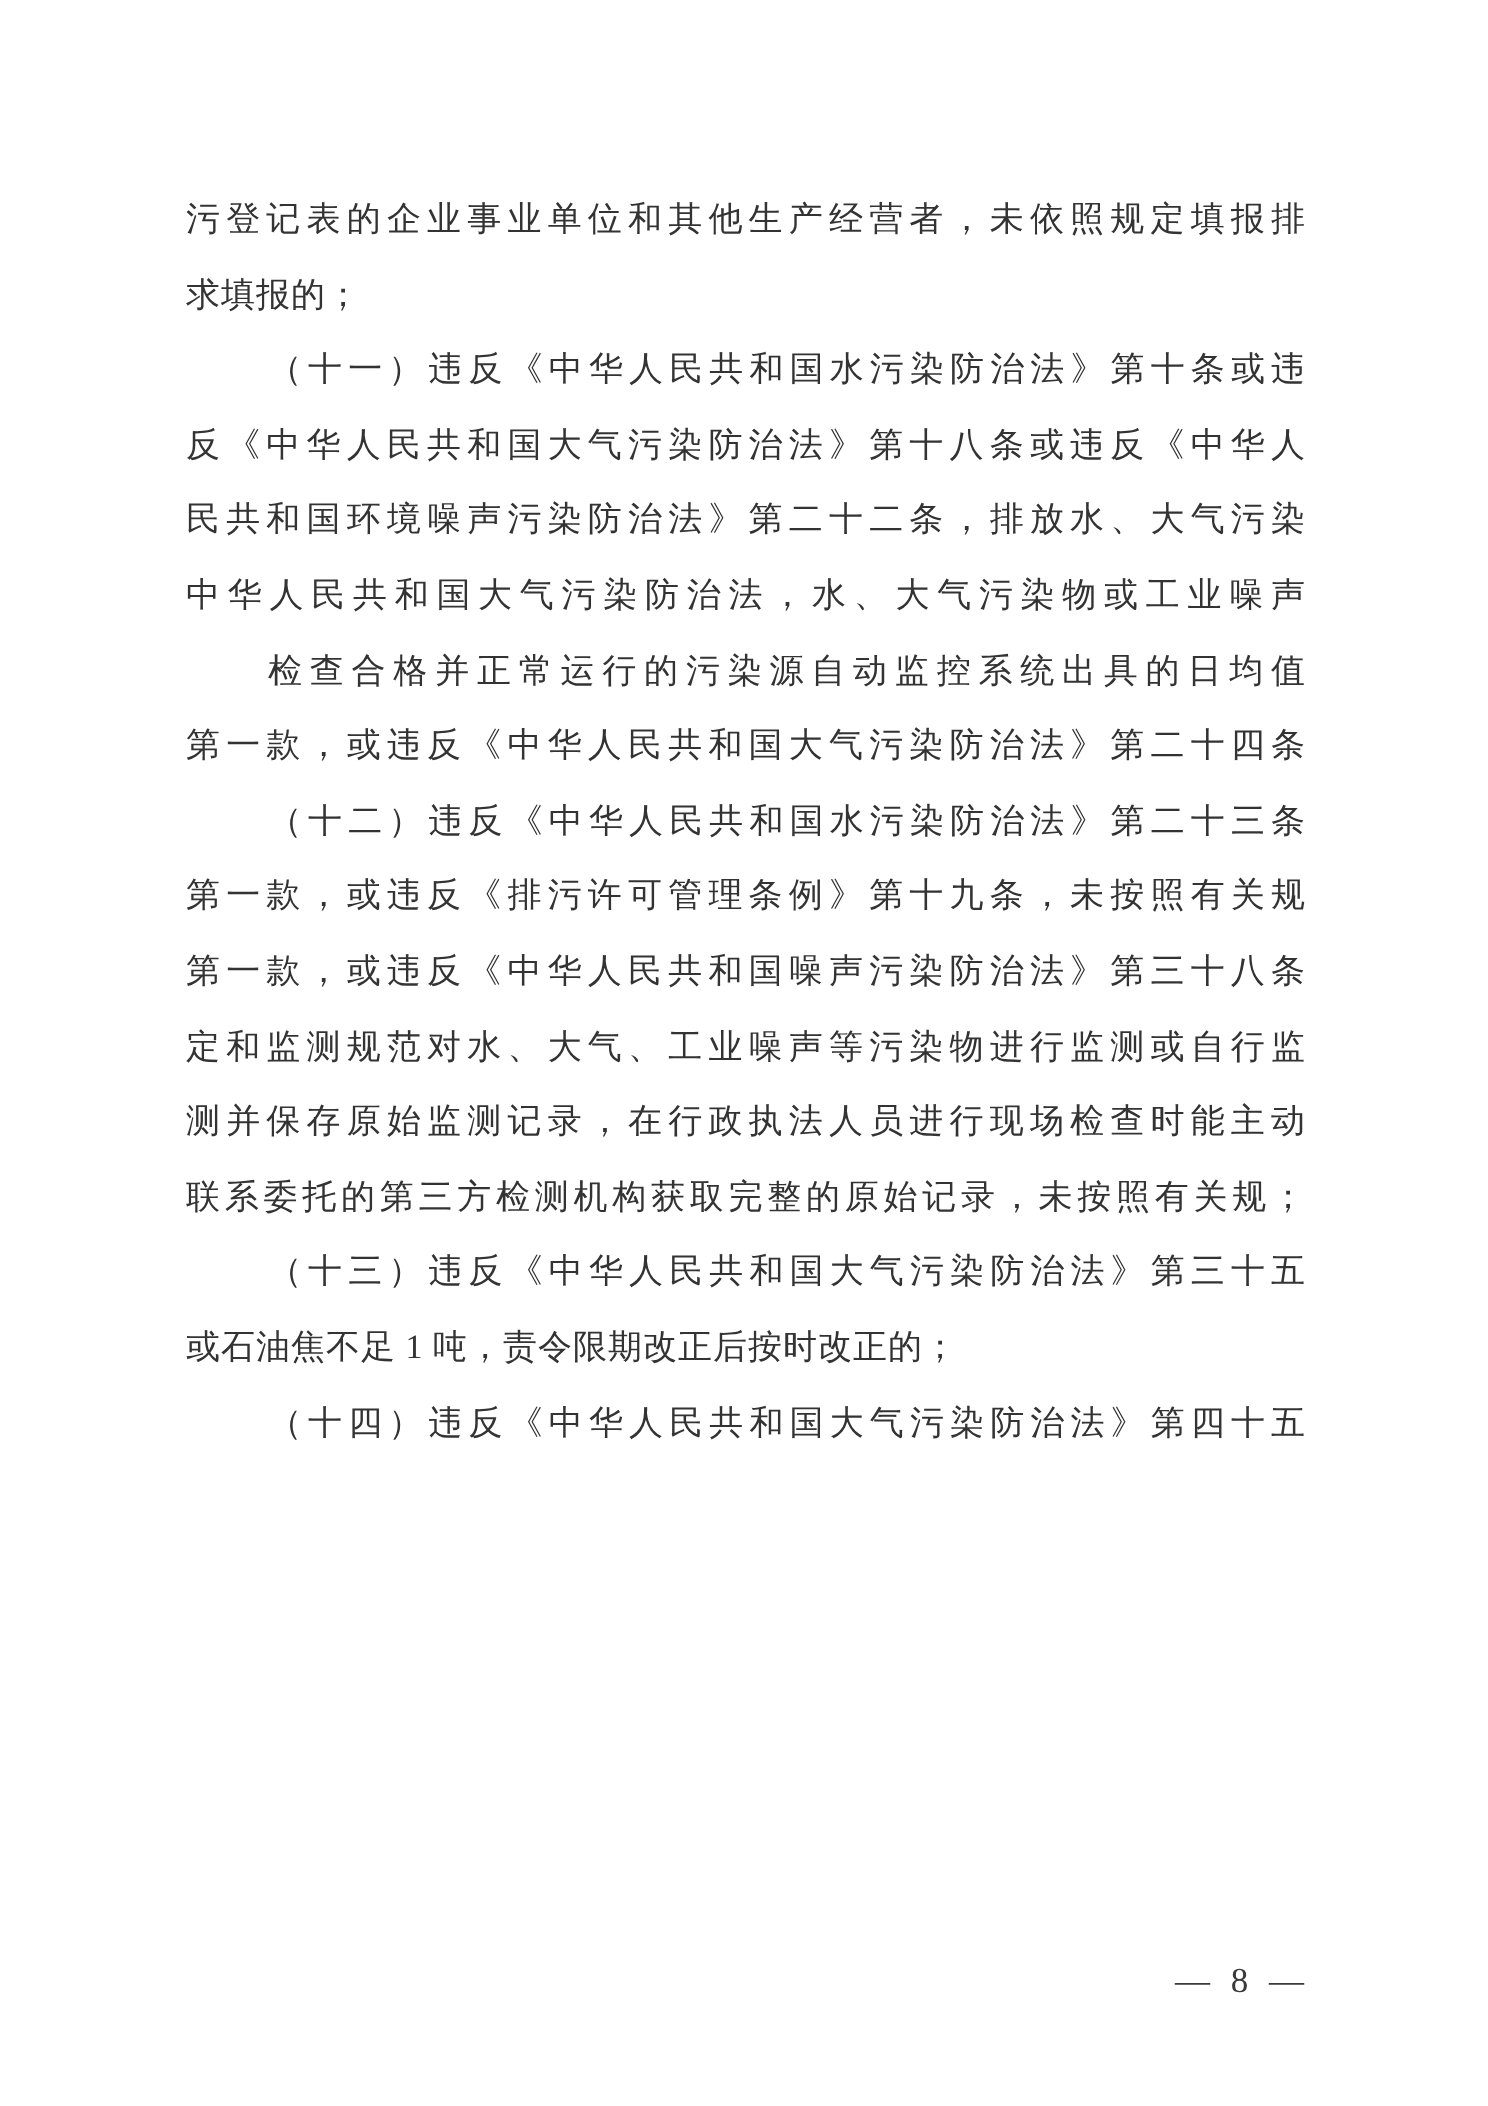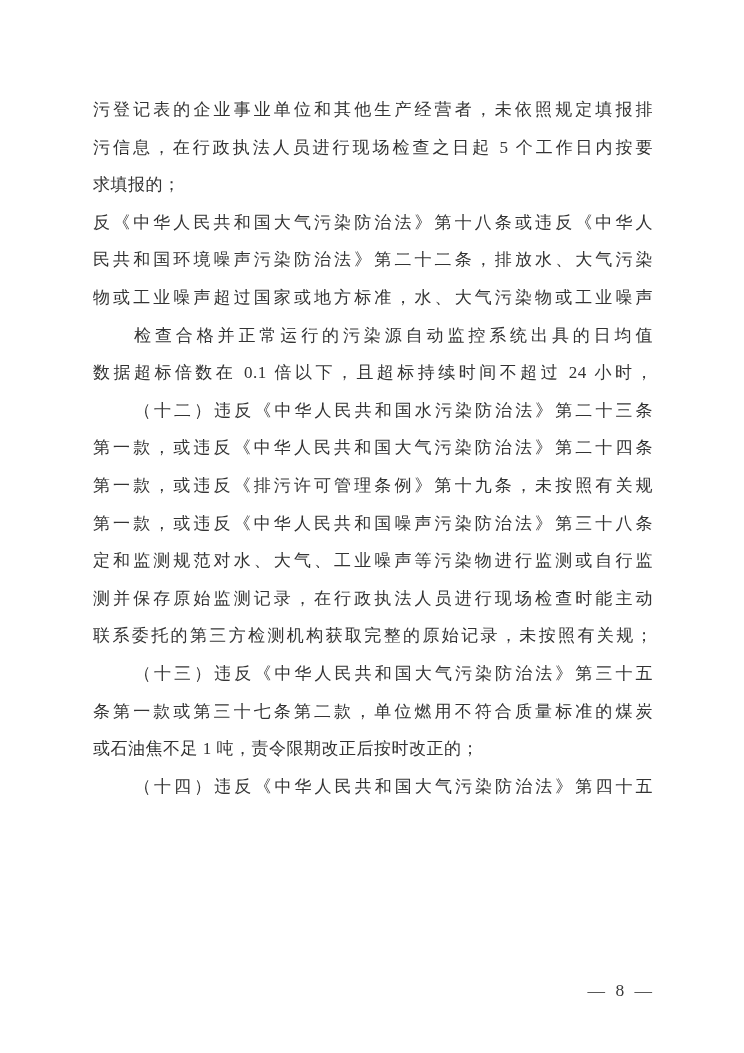--- a/index.html
+++ b/index.html
@@ -54,35 +54,33 @@
     color: #3a3a3a;
   }
 </style>
 </head>
 <body>
 
 <div class="page">
 
   <div class="textblock">
     <div class="line fill">污登记表的企业事业单位和其他生产经营者，未依照规定填报排</div>
-    <div class="line fill">污信息，在行政执法人员进行现场检查之日起 5 个工作日内按要</div>
     <div class="line">求填报的；</div>
+    <div class="line fill indent">（十一）违反《中华人民共和国水污染防治法》第十条或违</div>
     <div class="line fill">反《中华人民共和国大气污染防治法》第十八条或违反《中华人</div>
     <div class="line fill">民共和国环境噪声污染防治法》第二十二条，排放水、大气污染</div>
-    <div class="line fill">物或工业噪声超过国家或地方标准，水、大气污染物或工业噪声</div>
+    <div class="line fill">中华人民共和国大气污染防治法，水、大气污染物或工业噪声</div>
     <div class="line fill indent">检查合格并正常运行的污染源自动监控系统出具的日均值</div>
-    <div class="line fill">数据超标倍数在 0.1 倍以下，且超标持续时间不超过 24 小时，</div>
+    <div class="line fill">第一款，或违反《中华人民共和国大气污染防治法》第二十四条</div>
     <div class="line fill indent">（十二）违反《中华人民共和国水污染防治法》第二十三条</div>
-    <div class="line fill">第一款，或违反《中华人民共和国大气污染防治法》第二十四条</div>
     <div class="line fill">第一款，或违反《排污许可管理条例》第十九条，未按照有关规</div>
     <div class="line fill">第一款，或违反《中华人民共和国噪声污染防治法》第三十八条</div>
     <div class="line fill">定和监测规范对水、大气、工业噪声等污染物进行监测或自行监</div>
     <div class="line fill">测并保存原始监测记录，在行政执法人员进行现场检查时能主动</div>
     <div class="line fill">联系委托的第三方检测机构获取完整的原始记录，未按照有关规；</div>
     <div class="line fill indent">（十三）违反《中华人民共和国大气污染防治法》第三十五</div>
-    <div class="line fill">条第一款或第三十七条第二款，单位燃用不符合质量标准的煤炭</div>
     <div class="line">或石油焦不足 1 吨，责令限期改正后按时改正的；</div>
     <div class="line fill indent">（十四）违反《中华人民共和国大气污染防治法》第四十五</div>
   </div>
 
   <div class="pagenum">— 8 —</div>
 
 </div>
 
 </body></html>

